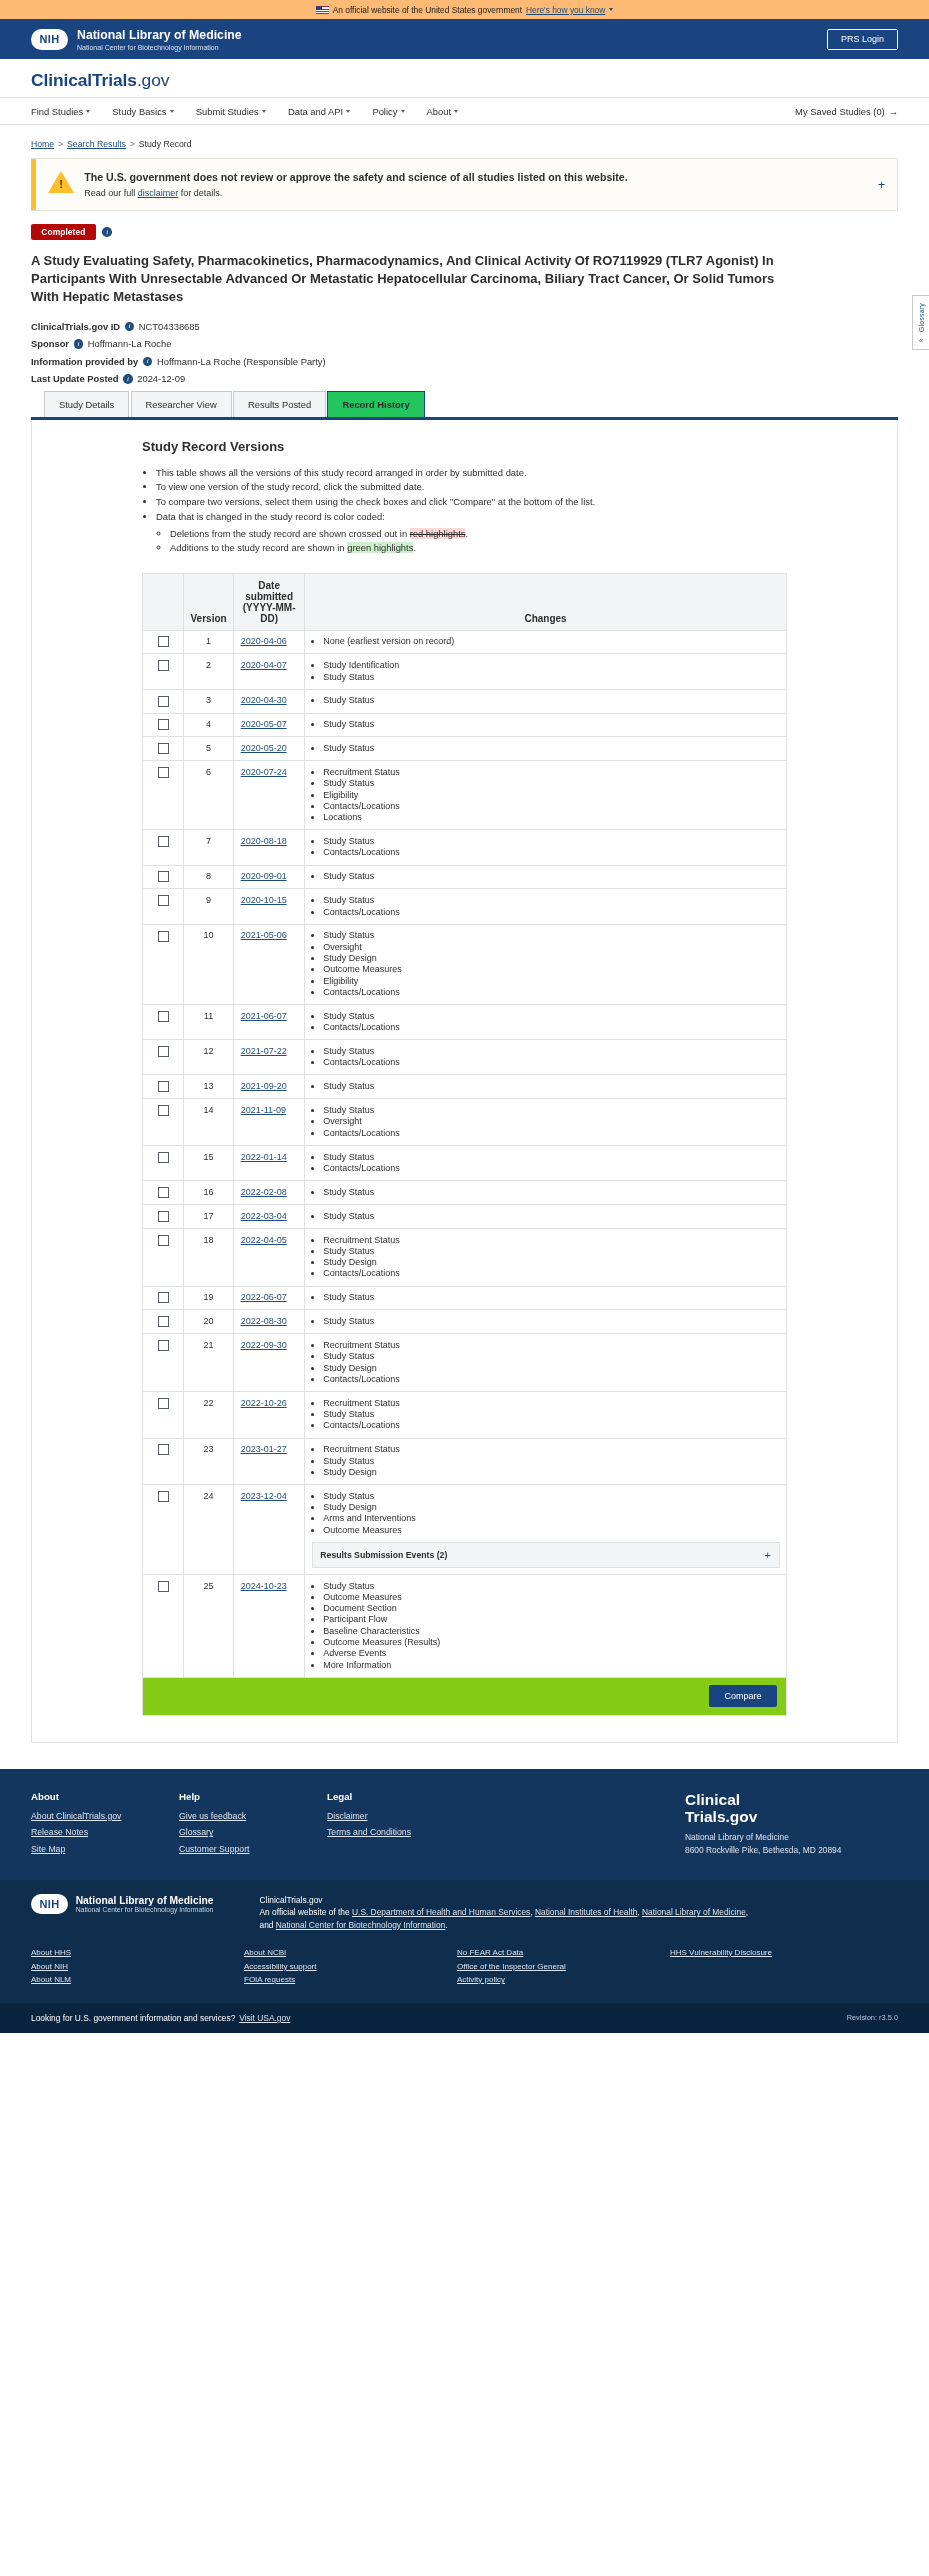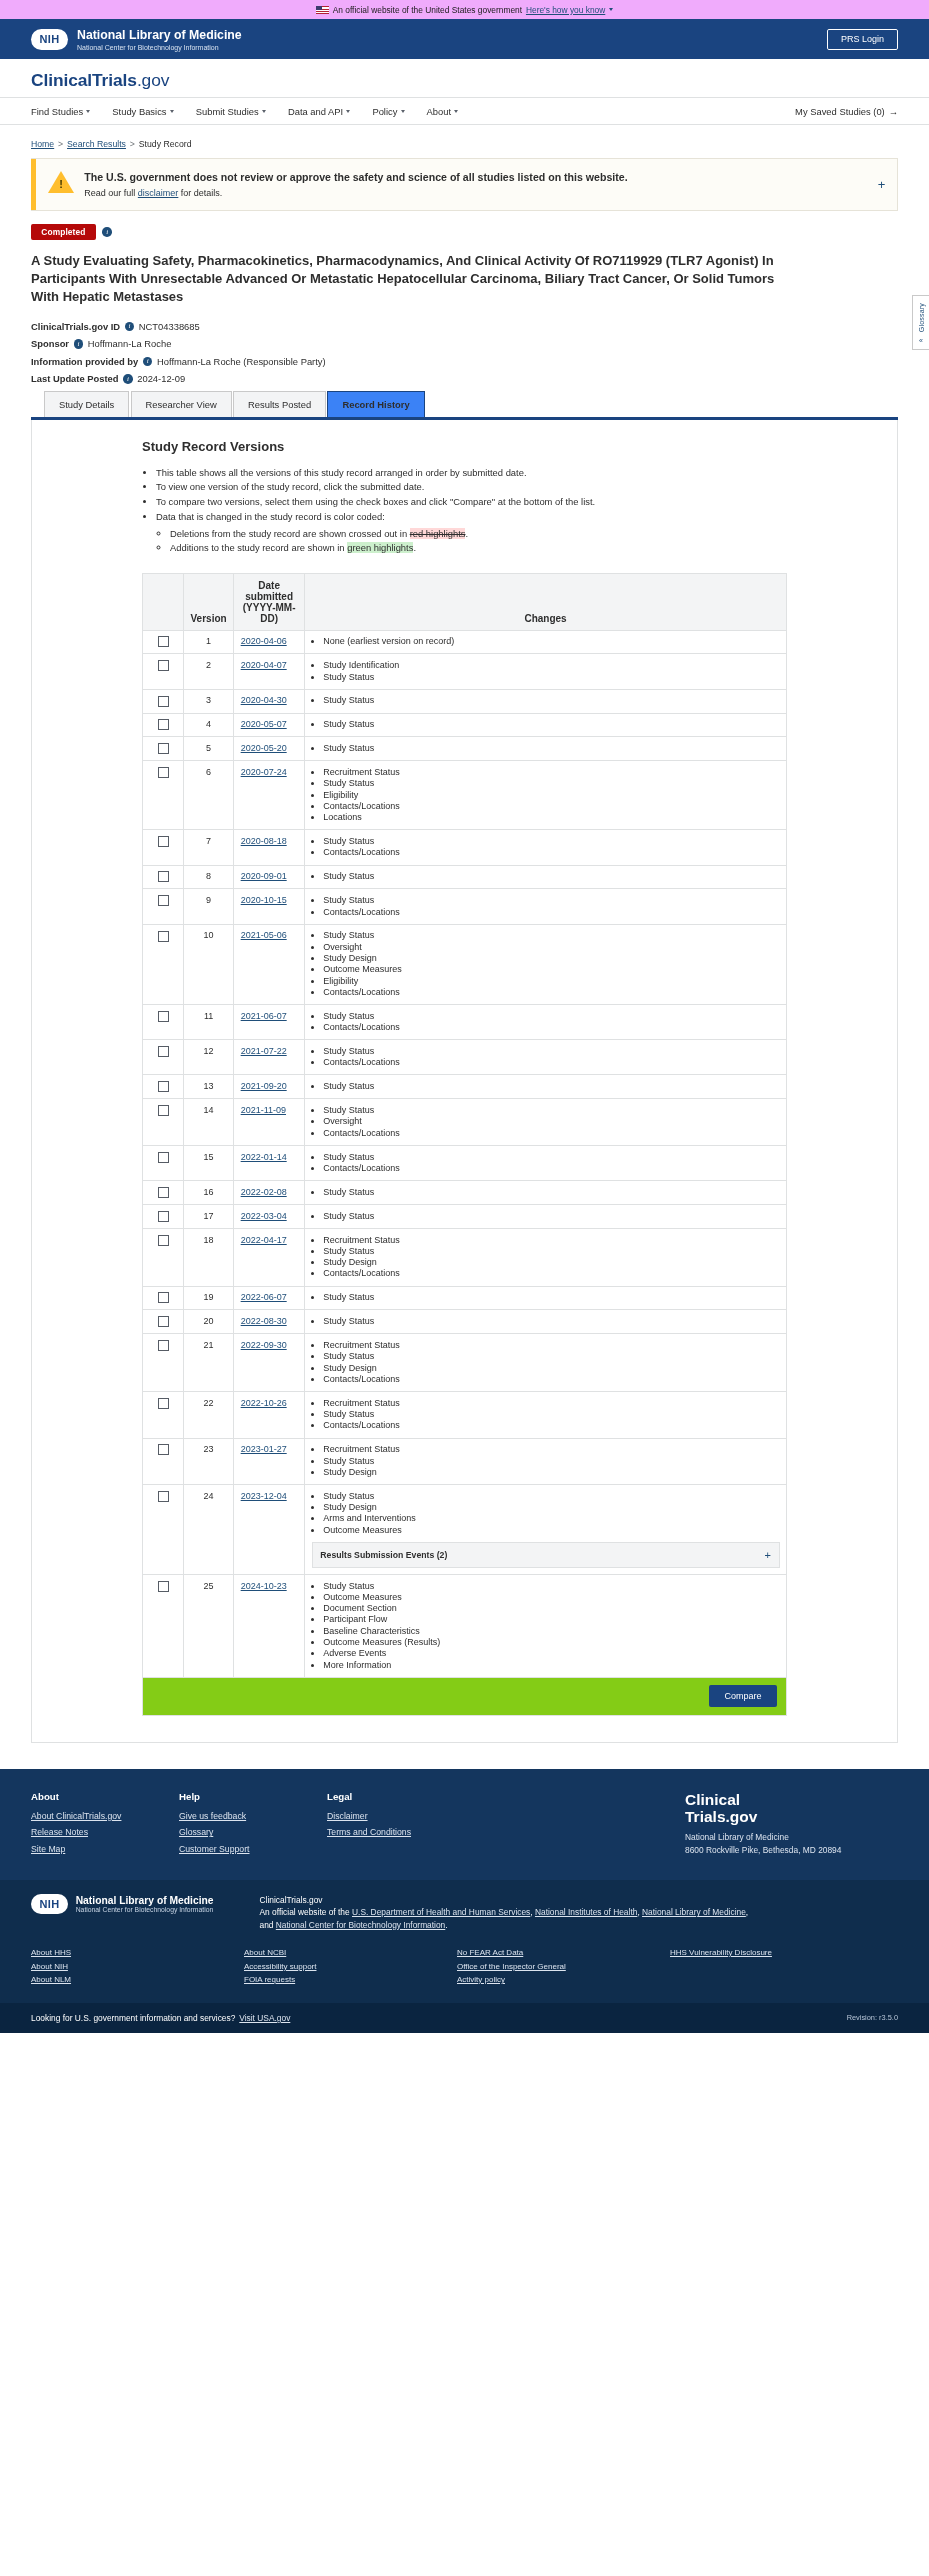--- a/index.html
+++ b/index.html
@@ -9,21 +9,21 @@
     font-family: "Liberation Sans", sans-serif;
     background: #fff;
     color: #2e2e2e;
     font-size: 9.7px;
   }
 
   a { color: #1f4e79; }
 
   
   .gov-banner {
-    background: #f0abfc;
+    background: #fdba74;
     height: 19.4px;
     display: flex;
     align-items: center;
     justify-content: center;
     font-size: 8.4px;
     color: #1b1b1b;
     gap: 3.9px;
   }
   .flag {
     width: 13px; height: 8.4px;
@@ -311,21 +311,21 @@
     background: #f3f4f5;
     border: 0.6px solid #c9c9c9;
     border-bottom: none;
     padding: 7px 14px;
     font-size: 9.4px;
     color: #2e2e2e;
     cursor: pointer;
     margin-right: 1.3px;
   }
   .tab.active {
-    background: #3b82f6;
+    background: #22c55e;
     font-weight: bold;
     border-color: #1a4480;
     border-width: 1.3px;
     border-bottom: none;
     position: relative;
     top: 0.6px;
   }
 
   
   .panel {
@@ -827,21 +827,21 @@
             <td class="col-date"><a href="#" class="date-link">2022-03-04</a></td>
             <td class="col-changes">
               <ul>
                 <li>Study Status</li>
               </ul>
             </td>
           </tr>
           <tr>
             <td class="col-check"><span class="chk"></span></td>
             <td class="col-version">18</td>
-            <td class="col-date"><a href="#" class="date-link">2022-04-17</a></td>
+            <td class="col-date"><a href="#" class="date-link">2022-04-05</a></td>
             <td class="col-changes">
               <ul>
                 <li>Recruitment Status</li>
                 <li>Study Status</li>
                 <li>Study Design</li>
                 <li>Contacts/Locations</li>
               </ul>
             </td>
           </tr>
           <tr>

